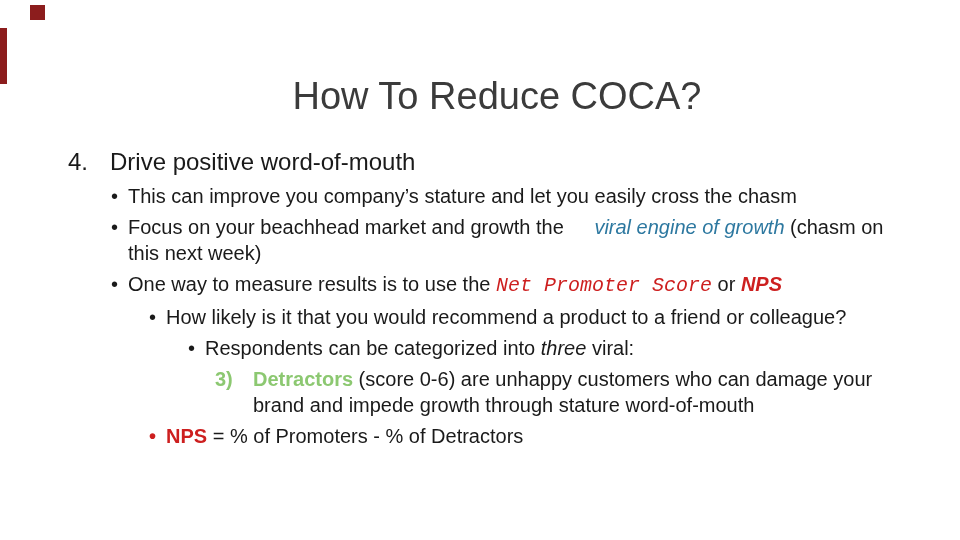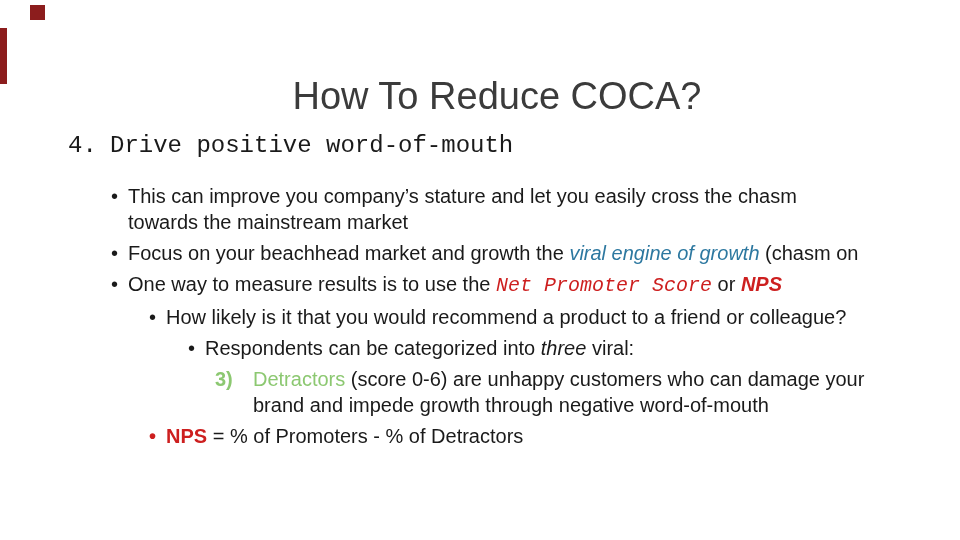--- a/index.html
+++ b/index.html
@@ -30,26 +30,25 @@
     width: 100%;
     margin: 17px;
     text-align: center;
     font-size: 38px;
     font-weight: 400;
     line-height: 44px;
     color: var(--titlegray, #3b3b3b);
   }
   .heading {
     position: absolute;
-    top: 131px; left: 68px;
+    top: 147px; left: 68px;
     font-size: 24px;
     line-height: 30px;
     color: #1a1a1a;
     white-space: nowrap;
-    font-family: Liberation Mono, monospace;
   }
   .heading .num { display: inline-block; width: 42px; }
   .bullet-list {
     position: absolute;
     top: 183px; left: 0;
     width: 950px;
     margin: 0; padding: 0;
     list-style: none;
     font-size: 20px;
     line-height: 26px;
@@ -61,41 +60,41 @@
   .lv2 > .marker { left: 149px; }
   .lv3 { padding-left: 205px; }
   .lv3 > .marker { left: 188px; }
   .lv4 { padding-left: 253px; }
   .lv4 > .marker { left: 215px; }
   .marker { position: absolute; top: 0; }
   .marker.plain { color: #1a1a1a; }
   .marker.red_bold { color: var(--red, #cd1f1f); font-weight: bold; }
   .marker.green_bold { color: var(--green, #8cc871); font-weight: bold; }
   .seg-italic { font-style: italic; }
-  .seg-teal_italic { color: var(--teal, #2d78a0); font-style: italic; }
+  .seg-teal_italic { color: var(--teal, #2d78a0); font-style: italic; margin-left: 25px; }
   .seg-red_italic { color: var(--red, #cd1f1f); font-style: italic; font-family: Liberation Mono, monospace; }
   .seg-red_bold_italic { color: var(--red, #cd1f1f); font-style: italic; font-weight: bold; }
   .seg-red_bold { color: var(--red, #cd1f1f); font-weight: bold; }
-  .seg-green_bold { color: var(--green, #8cc871); font-weight: normal; }
+  .seg-green_bold { color: var(--green, #8cc871); font-weight: bold; }
 </style>
 </head>
 <body>
 
 <div class="slide" style="--maroon: #8c1d1d; --titlegray: #3b3b3b; --teal: #2d78a0; --red: #cd1f1f; --green: #8cc871;">
   <div class="corner-square"></div>
   <div class="left-bar"></div>
 
   <h1 class="slide-title">How To Reduce COCA?</h1>
 
   <div class="heading">
     <span class="num">4.</span><span>Drive positive word-of-mouth</span>
   </div>
 
   <ul class="bullet-list">
-      <li class="bullet lv1"><span class="marker plain">•</span><span>This can improve you company’s stature and let you easily cross the chasm</span><br><span>towards the mainstream market</span></li>
-      <li class="bullet lv1"><span class="marker plain">•</span><span>Focus on your beachhead market and growth the </span><span class="seg-teal_italic">viral engine of growth</span><span> (chasm on</span><br></li>
+      <li class="bullet lv1"><span class="marker plain">•</span><span>This can improve you company’s stature and let you easily cross the chasm</span><br></li>
+      <li class="bullet lv1"><span class="marker plain">•</span><span>Focus on your beachhead market and growth the </span><span class="seg-teal_italic">viral engine of growth</span><span> (chasm on</span><br><span>this next week)</span></li>
       <li class="bullet lv1"><span class="marker plain">•</span><span>One way to measure results is to use the </span><span class="seg-red_italic">Net Promoter Score</span><span> or </span><span class="seg-red_bold_italic">NPS</span></li>
       <li class="bullet lv2"><span class="marker plain">•</span><span>How likely is it that you would recommend a product to a friend or colleague?</span></li>
       <li class="bullet lv3"><span class="marker plain">•</span><span>Respondents can be categorized into </span><span class="seg-italic">three</span><span> viral:</span></li>
-      <li class="bullet lv4"><span class="marker green_bold">3)</span><span class="seg-green_bold">Detractors</span><span> (score 0-6) are unhappy customers who can damage your</span><br><span>brand and impede growth through negative word-of-mouth</span></li>
+      <li class="bullet lv4"><span class="marker green_bold">3)</span><span class="seg-green_bold">Detractors</span><span> (score 0-6) are unhappy customers who can damage your</span><br><span>brand and impede growth through stature word-of-mouth</span></li>
       <li class="bullet lv2"><span class="marker red_bold">•</span><span class="seg-red_bold">NPS</span><span> = % of Promoters - % of Detractors</span></li>
     </ul>
 </div>
 
 </body></html>

